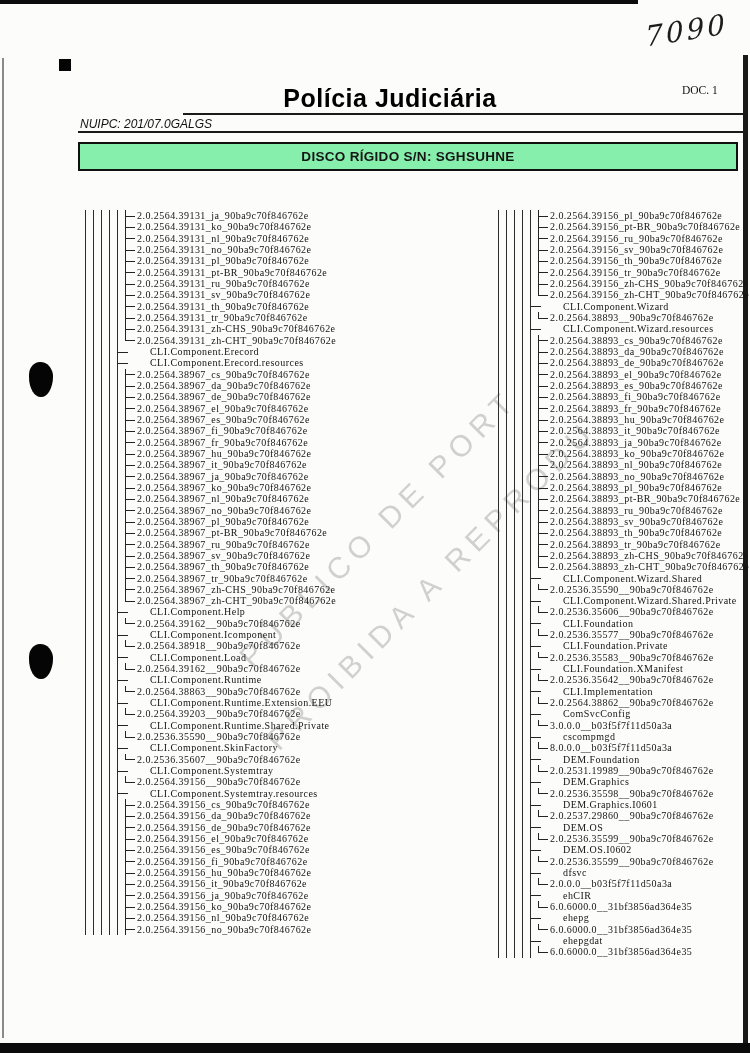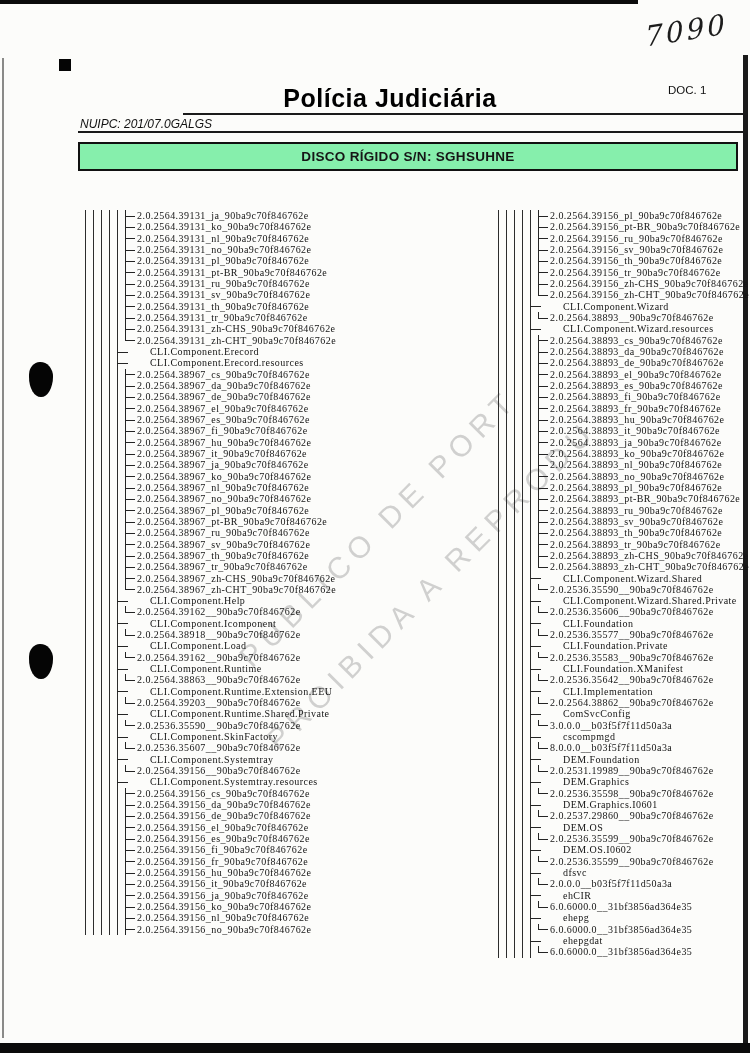--- a/index.html
+++ b/index.html
@@ -18,21 +18,21 @@
     border-radius:46% 54% 50% 50% / 38% 42% 60% 58%;}
   .punch.p1{left:29px;top:362px;}
   .punch.p2{left:29px;top:644px;}
   
   .hand-number{
     position:absolute;left:645px;top:14px;font-family:"DejaVu Serif",serif;
     font-style:italic;font-size:28px;letter-spacing:3px;color:#1c1c1c;
     transform:rotate(-9deg) skewX(-6deg);
   }
   
-  .doc-label{position:absolute;left:668px;top:84px;font-size:11.5px;color:#111;}
+  .doc-label{position:absolute;left:682px;top:84px;font-size:11.5px;color:#111;font-family:Liberation Serif, serif;}
   .page-title{
     position:absolute;left:35px;top:84px;width:710px;text-align:center;
     font-size:25px;font-weight:bold;letter-spacing:0.5px;color:#000000;
   }
   .title-rule{position:absolute;left:183px;top:113px;width:564px;height:2px;background:#1a1a1a;}
   .nuipc{position:absolute;left:80px;top:117px;font-size:12px;color:#111;font-style:italic;}
   .nuipc-rule{position:absolute;left:78px;top:131px;width:669px;height:2px;background:#1a1a1a;}
   .disco-box{
     position:absolute;left:78px;top:142px;width:656px;height:25px;
     border:2px solid #111;text-align:center;line-height:25px;
@@ -101,20 +101,21 @@
       <div class="row lvl2"><span>2.0.2564.39131_zh-CHS_90ba9c70f846762e</span></div>
       <div class="row lvl2 last"><span>2.0.2564.39131_zh-CHT_90ba9c70f846762e</span></div>
       <div class="row lvl1"><span>CLI.Component.Erecord</span></div>
       <div class="row lvl1"><span>CLI.Component.Erecord.resources</span></div>
       <div class="row lvl2"><span>2.0.2564.38967_cs_90ba9c70f846762e</span></div>
       <div class="row lvl2"><span>2.0.2564.38967_da_90ba9c70f846762e</span></div>
       <div class="row lvl2"><span>2.0.2564.38967_de_90ba9c70f846762e</span></div>
       <div class="row lvl2"><span>2.0.2564.38967_el_90ba9c70f846762e</span></div>
       <div class="row lvl2"><span>2.0.2564.38967_es_90ba9c70f846762e</span></div>
       <div class="row lvl2"><span>2.0.2564.38967_fi_90ba9c70f846762e</span></div>
+      <div class="row lvl2"><span>2.0.2564.38967_fr_90ba9c70f846762e</span></div>
       <div class="row lvl2"><span>2.0.2564.38967_hu_90ba9c70f846762e</span></div>
       <div class="row lvl2"><span>2.0.2564.38967_it_90ba9c70f846762e</span></div>
       <div class="row lvl2"><span>2.0.2564.38967_ja_90ba9c70f846762e</span></div>
       <div class="row lvl2"><span>2.0.2564.38967_ko_90ba9c70f846762e</span></div>
       <div class="row lvl2"><span>2.0.2564.38967_nl_90ba9c70f846762e</span></div>
       <div class="row lvl2"><span>2.0.2564.38967_no_90ba9c70f846762e</span></div>
       <div class="row lvl2"><span>2.0.2564.38967_pl_90ba9c70f846762e</span></div>
       <div class="row lvl2"><span>2.0.2564.38967_pt-BR_90ba9c70f846762e</span></div>
       <div class="row lvl2"><span>2.0.2564.38967_ru_90ba9c70f846762e</span></div>
       <div class="row lvl2"><span>2.0.2564.38967_sv_90ba9c70f846762e</span></div>
@@ -138,21 +139,20 @@
       <div class="row lvl2 last"><span>2.0.2536.35607__90ba9c70f846762e</span></div>
       <div class="row lvl1"><span>CLI.Component.Systemtray</span></div>
       <div class="row lvl2 last"><span>2.0.2564.39156__90ba9c70f846762e</span></div>
       <div class="row lvl1"><span>CLI.Component.Systemtray.resources</span></div>
       <div class="row lvl2"><span>2.0.2564.39156_cs_90ba9c70f846762e</span></div>
       <div class="row lvl2"><span>2.0.2564.39156_da_90ba9c70f846762e</span></div>
       <div class="row lvl2"><span>2.0.2564.39156_de_90ba9c70f846762e</span></div>
       <div class="row lvl2"><span>2.0.2564.39156_el_90ba9c70f846762e</span></div>
       <div class="row lvl2"><span>2.0.2564.39156_es_90ba9c70f846762e</span></div>
       <div class="row lvl2"><span>2.0.2564.39156_fi_90ba9c70f846762e</span></div>
-      <div class="row lvl2"><span>2.0.2564.39156_fr_90ba9c70f846762e</span></div>
       <div class="row lvl2"><span>2.0.2564.39156_hu_90ba9c70f846762e</span></div>
       <div class="row lvl2"><span>2.0.2564.39156_it_90ba9c70f846762e</span></div>
       <div class="row lvl2"><span>2.0.2564.39156_ja_90ba9c70f846762e</span></div>
       <div class="row lvl2"><span>2.0.2564.39156_ko_90ba9c70f846762e</span></div>
       <div class="row lvl2"><span>2.0.2564.39156_nl_90ba9c70f846762e</span></div>
       <div class="row lvl2"><span>2.0.2564.39156_no_90ba9c70f846762e</span></div>
     </div>
   <div class="tree-col right">
       <div class="vlines"></div>
       <div class="row lvl2"><span>2.0.2564.39156_pl_90ba9c70f846762e</span></div>

